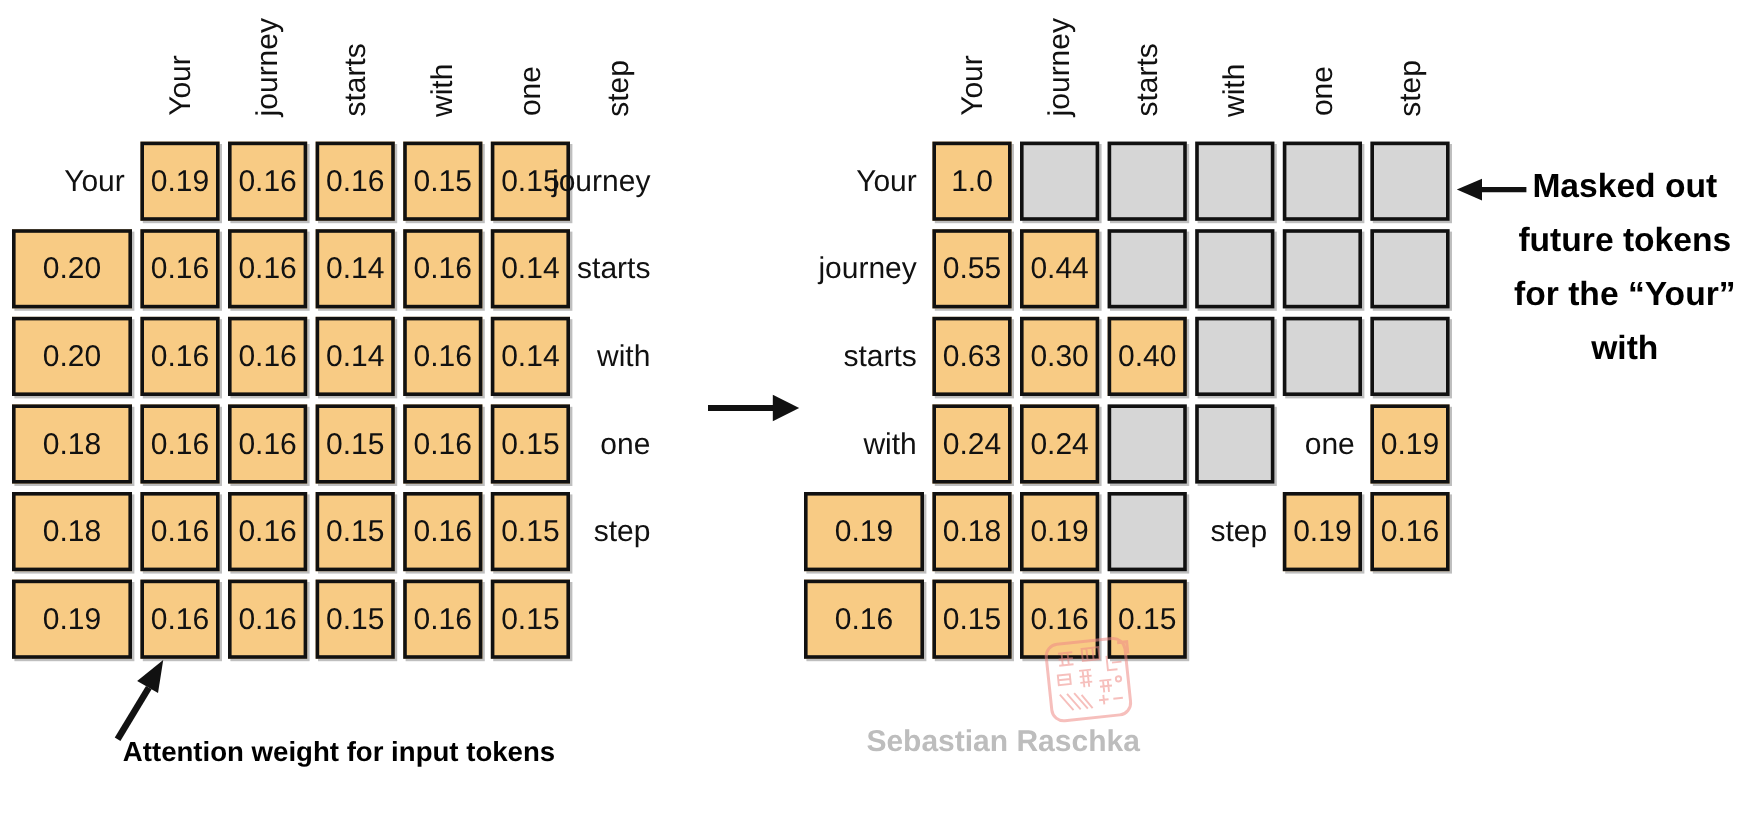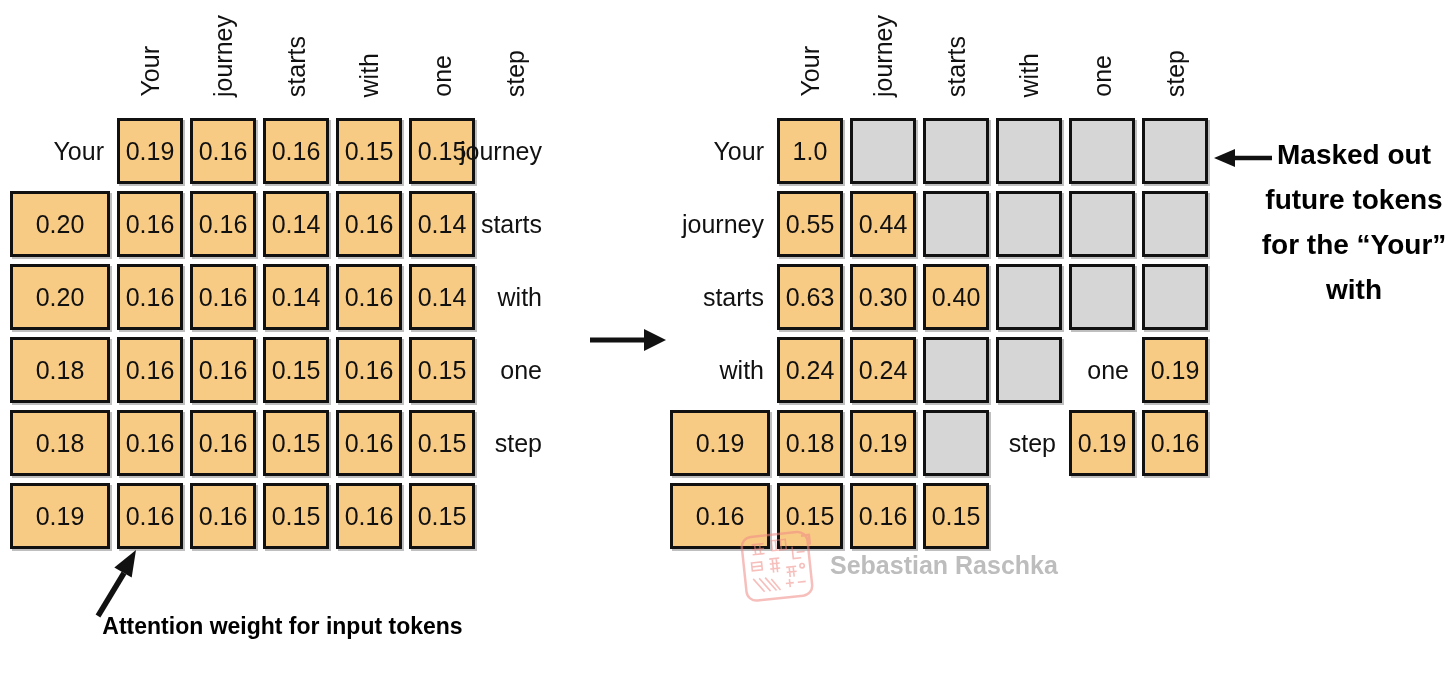--- a/index.html
+++ b/index.html
@@ -68,23 +68,24 @@
     line-height: 40px;
   }
   .right-caption {
     left: 1252px; top: 132px;
     width: 204px;
     font-size: 28px;
     line-height: 45px;
   }
   .watermark {
     position: absolute;
-    left: 740px; top: 528px;
+    left: 712px; top: 528px;
     display: flex;
     align-items: flex-end;
+    flex-direction: column;
   }
   .watermark .logo {
     transform: rotate(-6deg);
     opacity: 0.55;
   }
   .watermark .wm-text {
     font-size: 25px;
     font-weight: bold;
     color: var(--wm-text, #BDBDBD);
     margin: 0 0 24px 10px;

